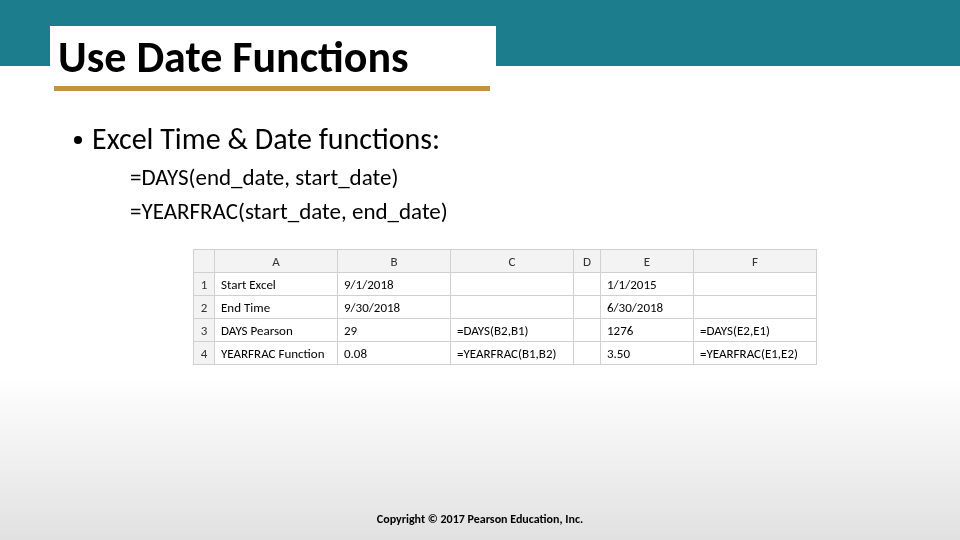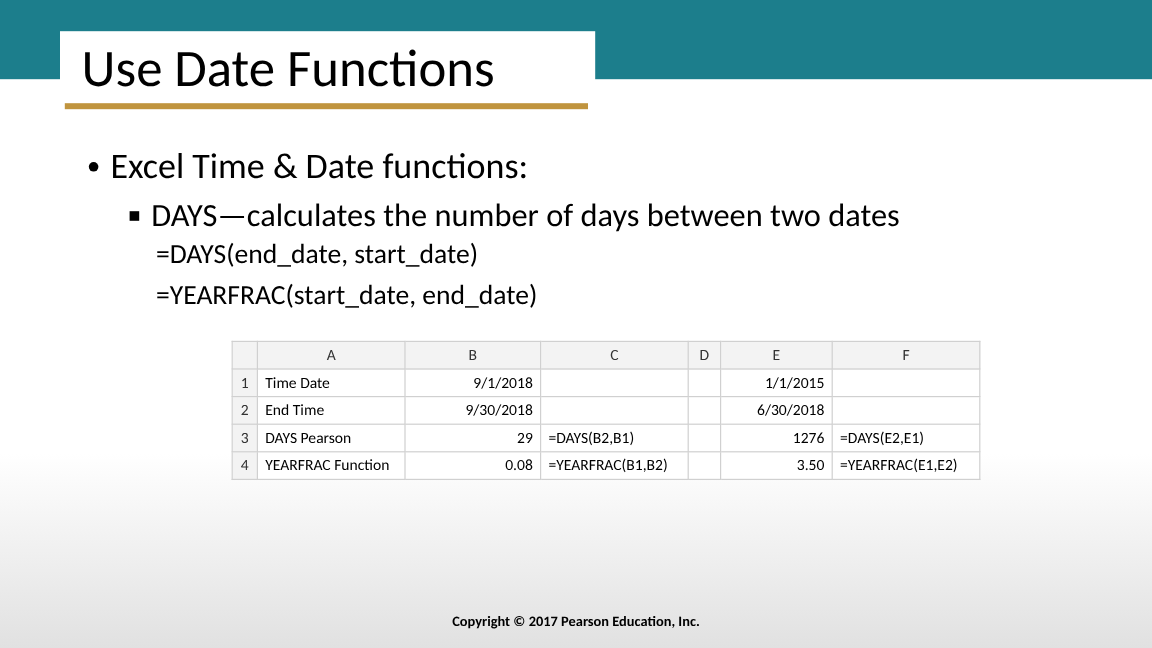--- a/index.html
+++ b/index.html
@@ -1,71 +1,68 @@
 <!DOCTYPE html>
 <html><head>
 <meta charset="utf-8">
 <style>
   html,body{margin:0;padding:0;width:960px;height:540px;font-family:Calibri,Arial,sans-serif;color:#000;overflow:hidden}
   body{background:linear-gradient(#fff 70%,#e1e1e1 100%);}
   .header-wrap{position:relative;height:92px}
   .teal-bar{position:absolute;left:0;right:0;top:0;height:66px;background:#1c7e8c}
-  .title-line{font-size:44px;font-weight:400;color:#000;position:absolute;left:68px;top:30px;z-index:2}
+  .title-line{font-size:44px;font-weight:700;color:#000;position:absolute;left:58px;top:30px;z-index:2}
   .title-underline{position:absolute;left:54px;top:86px;height:5px;width:436px;background:#c0943e;z-index:3}
   .title-bg{position:absolute;left:50px;top:26px;width:446px;height:60px;background:#fff;z-index:1}
   .content{padding:28px 24px 0 74px}
   .lvl1{font-size:30px;margin:0 0 6px 0}
   .lvl1 .dot{display:inline-block;width:8px;height:8px;border-radius:50%;background:#000;vertical-align:middle;margin-right:10px;margin-top:-4px}
   .lvl2{font-size:27px;margin:4px 0 0 34px}
   .lvl2 .sq{display:inline-block;width:8px;height:8px;background:#000;vertical-align:middle;margin-right:10px;margin-top:-3px}
   .lvl3{font-size:23px;margin:2px 0 6px 56px}
   .sheet{margin:24px auto 0 auto;border:1px solid #b5b5b5;border-collapse:collapse;background:#fff;font-family:Calibri,Arial,sans-serif;font-size:13px}
   .sheet td,.sheet th{border:1px solid #d0d0d0;height:20px;white-space:nowrap}
   .sheet th{background:#f3f3f3;font-weight:400;color:#333;text-align:center}
   .sheet .corner{width:18px;background:#f3f3f3}
   .sheet .rowhdr{width:18px;background:#f3f3f3;text-align:center;color:#333}
   .sheet td.txt{padding:0 6px;text-align:left}
-  .sheet td.num{padding:0 6px;text-align:right}
+  .sheet td.num{padding:0 6px;}
   .colA{width:120px}.colB{width:110px}.colC{width:120px}.colD{width:24px}.colE{width:90px}.colF{width:120px}
   .copyright{position:absolute;bottom:14px;left:0;right:0;text-align:center;font-size:12px;font-weight:700}
 </style>
 </head>
 <body>
 
 <div class="header-wrap">
   <div class="teal-bar"></div>
   <div class="title-bg"></div>
   <div class="title-line">Use Date Functions</div>
   <div class="title-underline"></div>
 </div>
 
 <div class="content">
   <p class="lvl1">
     <span class="dot"></span><span>Excel Time &amp; Date functions:</span>
   </p>
-  <p class="lvl2">
-    <span class="sq"></span><span>DAYS—calculates the number of days between two dates</span>
-  </p>
   <p class="lvl3">=DAYS(end_date, start_date)</p>
   <p class="lvl3">=YEARFRAC(start_date, end_date)</p>
 
   <table class="sheet">
     <tbody>
         <tr>
       <th class="corner"></th>
       <th class="colA">A</th>
       <th class="colB">B</th>
       <th class="colC">C</th>
       <th class="colD">D</th>
       <th class="colE">E</th>
       <th class="colF">F</th>
     </tr>
     <tr>
       <td class="rowhdr">1</td>
-      <td class="txt">Time Date</td>
+      <td class="txt">Start Excel</td>
       <td class="num">9/1/2018</td>
       <td class="txt"></td>
       <td class="txt"></td>
       <td class="num">1/1/2015</td>
       <td class="txt"></td>
     </tr>
     <tr>
       <td class="rowhdr">2</td>
       <td class="txt">End Time</td>
       <td class="num">9/30/2018</td>

